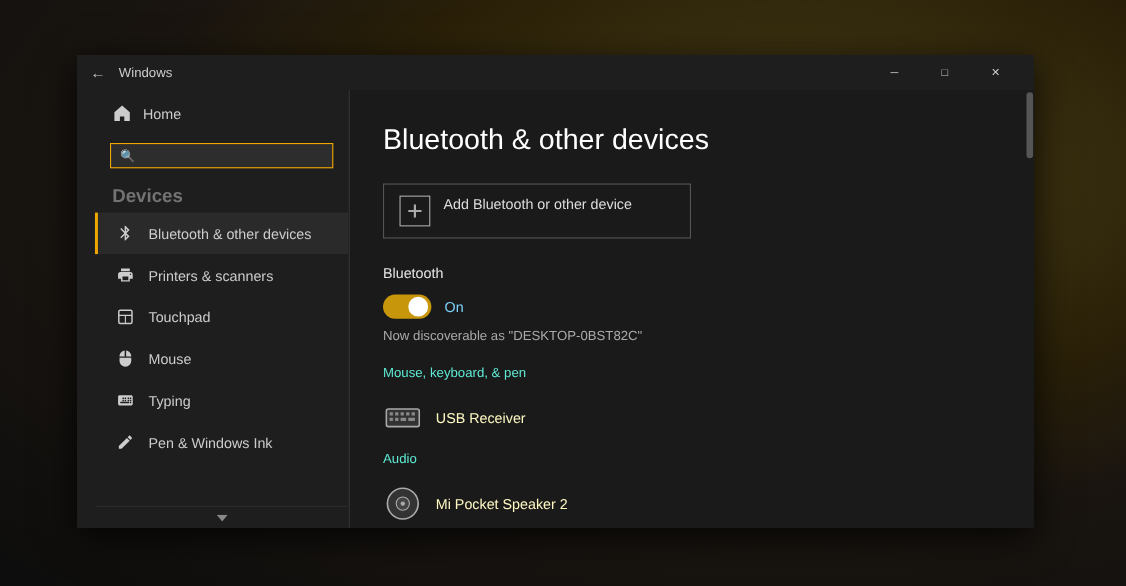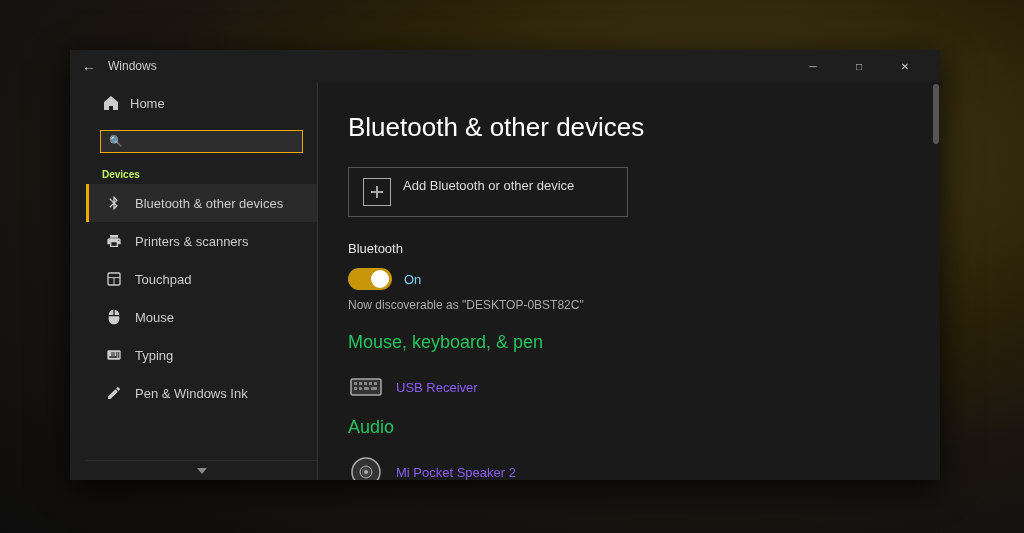--- a/index.html
+++ b/index.html
@@ -120,22 +120,22 @@
       width: 100%;
       font-family: 'Segoe UI', sans-serif;
     }
 
     .search-icon-unicode {
       color: #aaa;
       font-size: 11px;
     }
 
     .sidebar-section-label {
-      color: #bef264;
-      font-size: 10px;
+      color: #737373;
+      font-size: 17px;
       font-weight: 600;
       padding: 6px 16px 4px;
     }
 
     .sidebar-items {
       flex: 1;
       overflow-y: auto;
       overflow-x: hidden;
     }
 
@@ -259,22 +259,22 @@
       font-size: 13px;
     }
 
     .discoverable-text {
       color: #aaa;
       font-size: 12px;
       margin-bottom: 20px;
     }
 
     .section-title {
-      color: #22c55e;
-      font-size: 18px;
+      color: #5eead4;
+      font-size: 12px;
       font-weight: 300;
       margin-bottom: 14px;
       margin-top: 10px;
     }
 
     .device-row {
       display: flex;
       align-items: center;
       gap: 12px;
       padding: 6px 0;
@@ -284,21 +284,21 @@
     .device-icon-box {
       width: 36px;
       height: 28px;
       display: flex;
       align-items: center;
       justify-content: center;
       flex-shrink: 0;
     }
 
     .device-name {
-      color: #8b5cf6;
+      color: #fef9c3;
       font-size: 13px;
     }
 
     .scroll-thumb {
       width: 6px;
       height: 60px;
       background: #555;
       margin: 2px auto;
       border-radius: 3px;
     }

